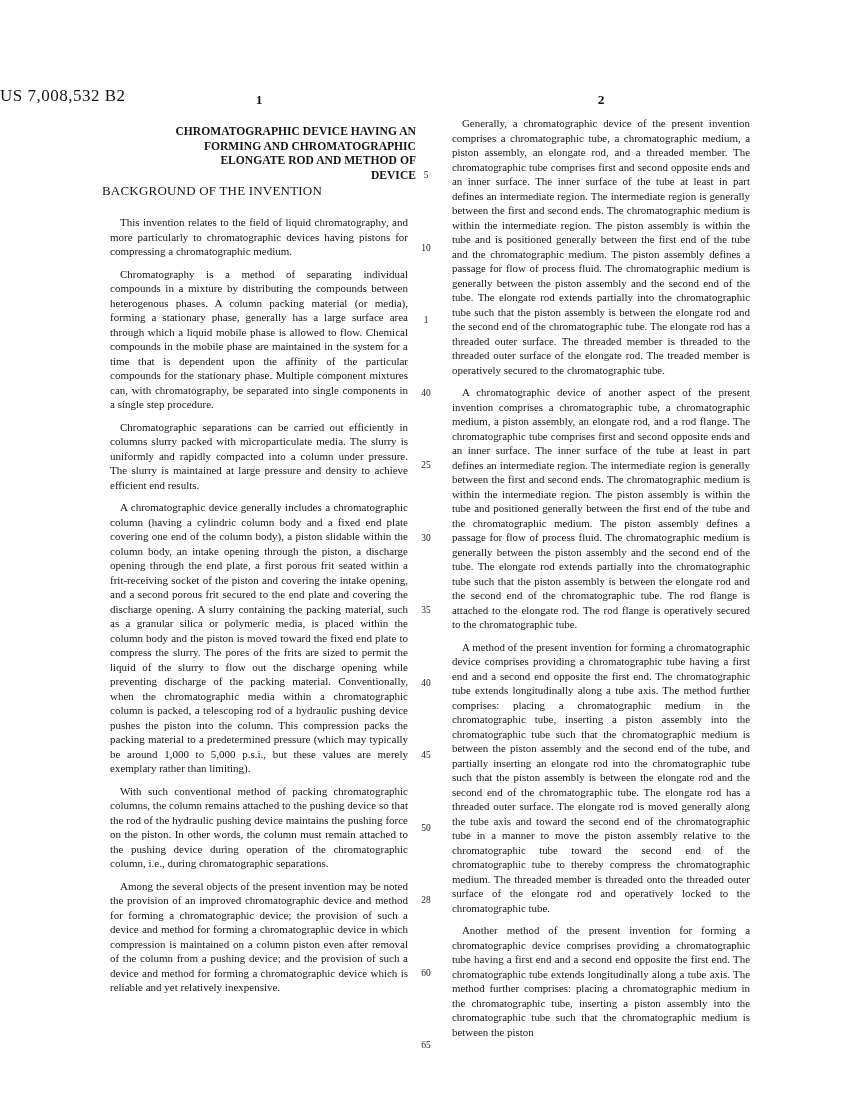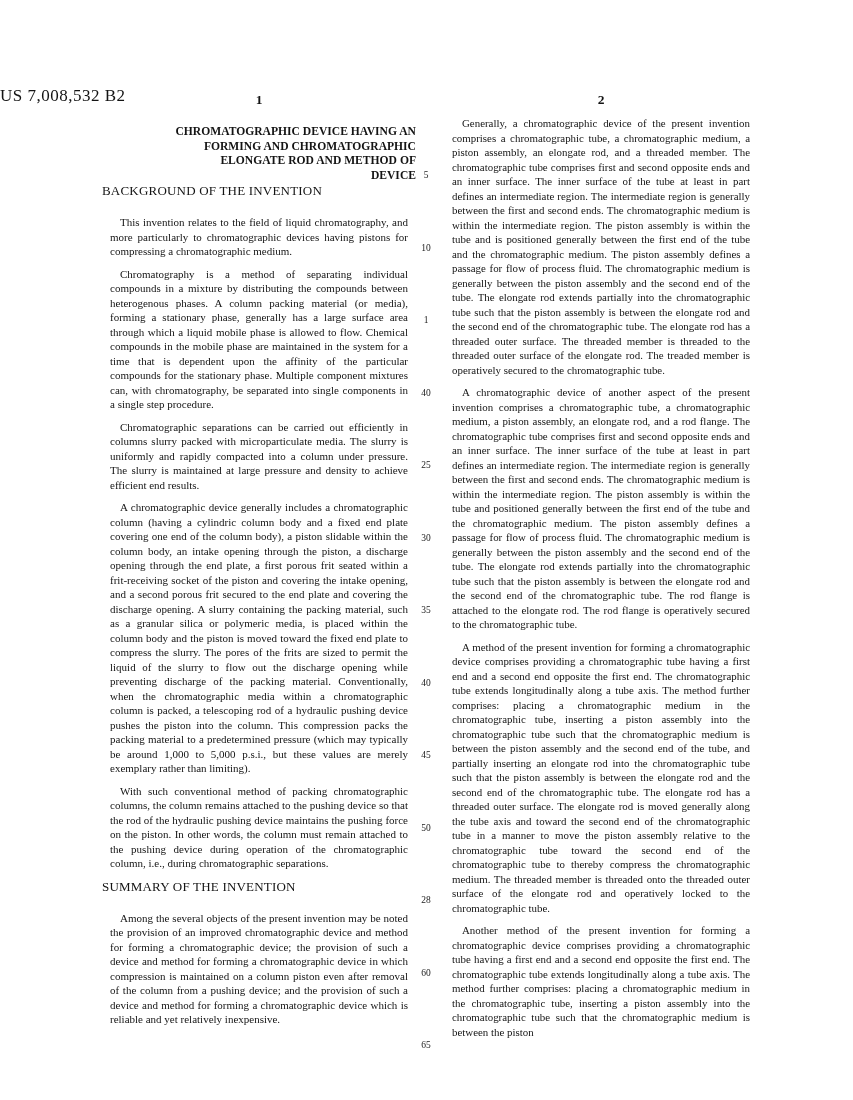--- a/index.html
+++ b/index.html
@@ -93,21 +93,20 @@
         <div>ELONGATE ROD AND METHOD OF</div>
         <div>DEVICE</div>
       </div>
     <div class="left-body">
         <div class="section-heading">BACKGROUND OF THE INVENTION</div>
         <div class="body-par">This invention relates to the field of liquid chromatography, and more particularly to chromatographic devices having pistons for compressing a chromatographic medium.</div>
         <div class="body-par">Chromatography is a method of separating individual compounds in a mixture by distributing the compounds between heterogenous phases. A column packing material (or media), forming a stationary phase, generally has a large surface area through which a liquid mobile phase is allowed to flow. Chemical compounds in the mobile phase are maintained in the system for a time that is dependent upon the affinity of the particular compounds for the stationary phase. Multiple component mixtures can, with chromatography, be separated into single components in a single step procedure.</div>
         <div class="body-par">Chromatographic separations can be carried out efficiently in columns slurry packed with microparticulate media. The slurry is uniformly and rapidly compacted into a column under pressure. The slurry is maintained at large pressure and density to achieve efficient end results.</div>
         <div class="body-par">A chromatographic device generally includes a chromatographic column (having a cylindric column body and a fixed end plate covering one end of the column body), a piston slidable within the column body, an intake opening through the piston, a discharge opening through the end plate, a first porous frit seated within a frit-receiving socket of the piston and covering the intake opening, and a second porous frit secured to the end plate and covering the discharge opening. A slurry containing the packing material, such as a granular silica or polymeric media, is placed within the column body and the piston is moved toward the fixed end plate to compress the slurry. The pores of the frits are sized to permit the liquid of the slurry to flow out the discharge opening while preventing discharge of the packing material. Conventionally, when the chromatographic media within a chromatographic column is packed, a telescoping rod of a hydraulic pushing device pushes the piston into the column. This compression packs the packing material to a predetermined pressure (which may typically be around 1,000 to 5,000 p.s.i., but these values are merely exemplary rather than limiting).</div>
         <div class="body-par">With such conventional method of packing chromatographic columns, the column remains attached to the pushing device so that the rod of the hydraulic pushing device maintains the pushing force on the piston. In other words, the column must remain attached to the pushing device during operation of the chromatographic column, i.e., during chromatographic separations.</div>
-        <div class="section-heading">SUMMARY OF THE INVENTION</div>
         <div class="body-par">Among the several objects of the present invention may be noted the provision of an improved chromatographic device and method for forming a chromatographic device; the provision of such a device and method for forming a chromatographic device in which compression is maintained on a column piston even after removal of the column from a pushing device; and the provision of such a device and method for forming a chromatographic device which is reliable and yet relatively inexpensive.</div>
       </div>
   </div>
 
   <div class="gutter">
       <div class="line-num">5</div>
       <div class="line-num">10</div>
       <div class="line-num">1</div>
       <div class="line-num">40</div>
       <div class="line-num">25</div>

